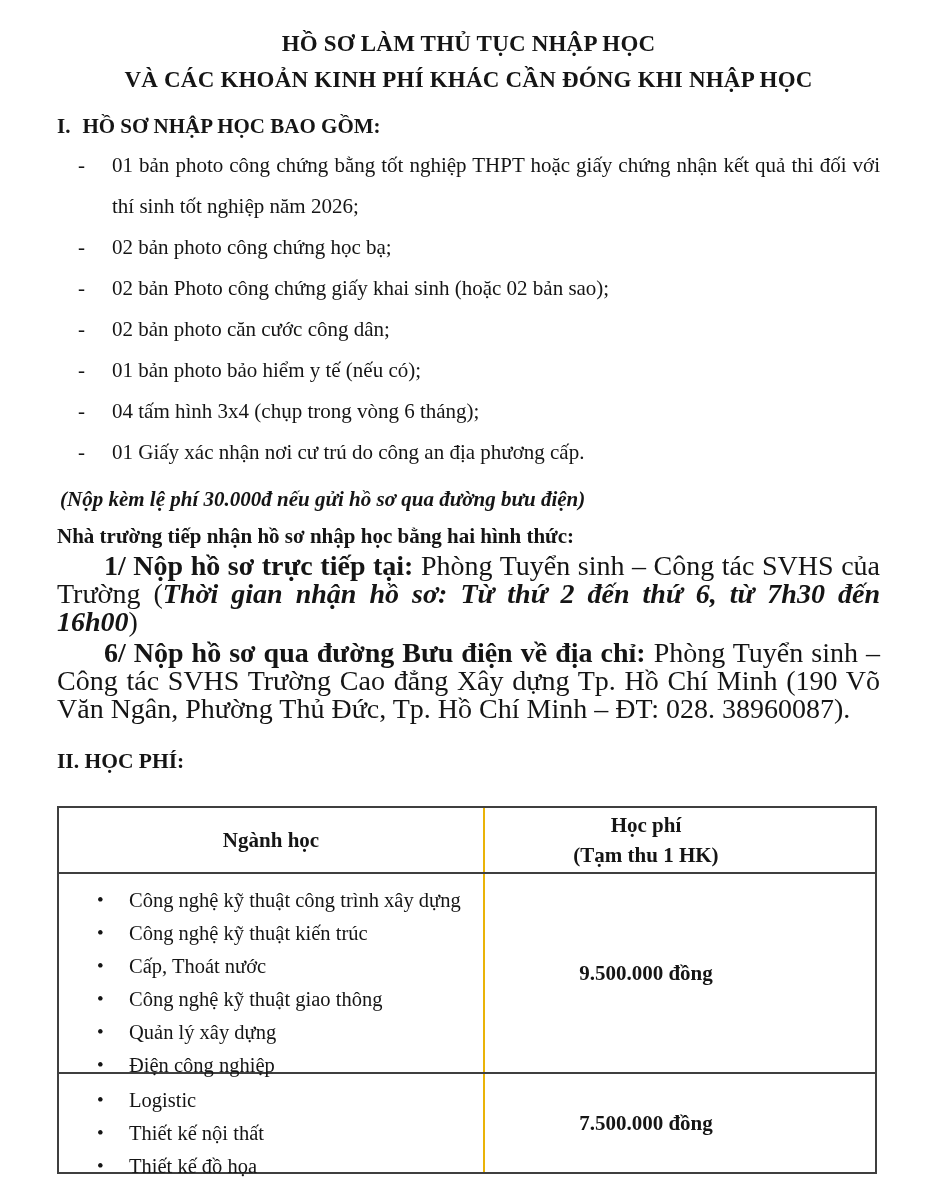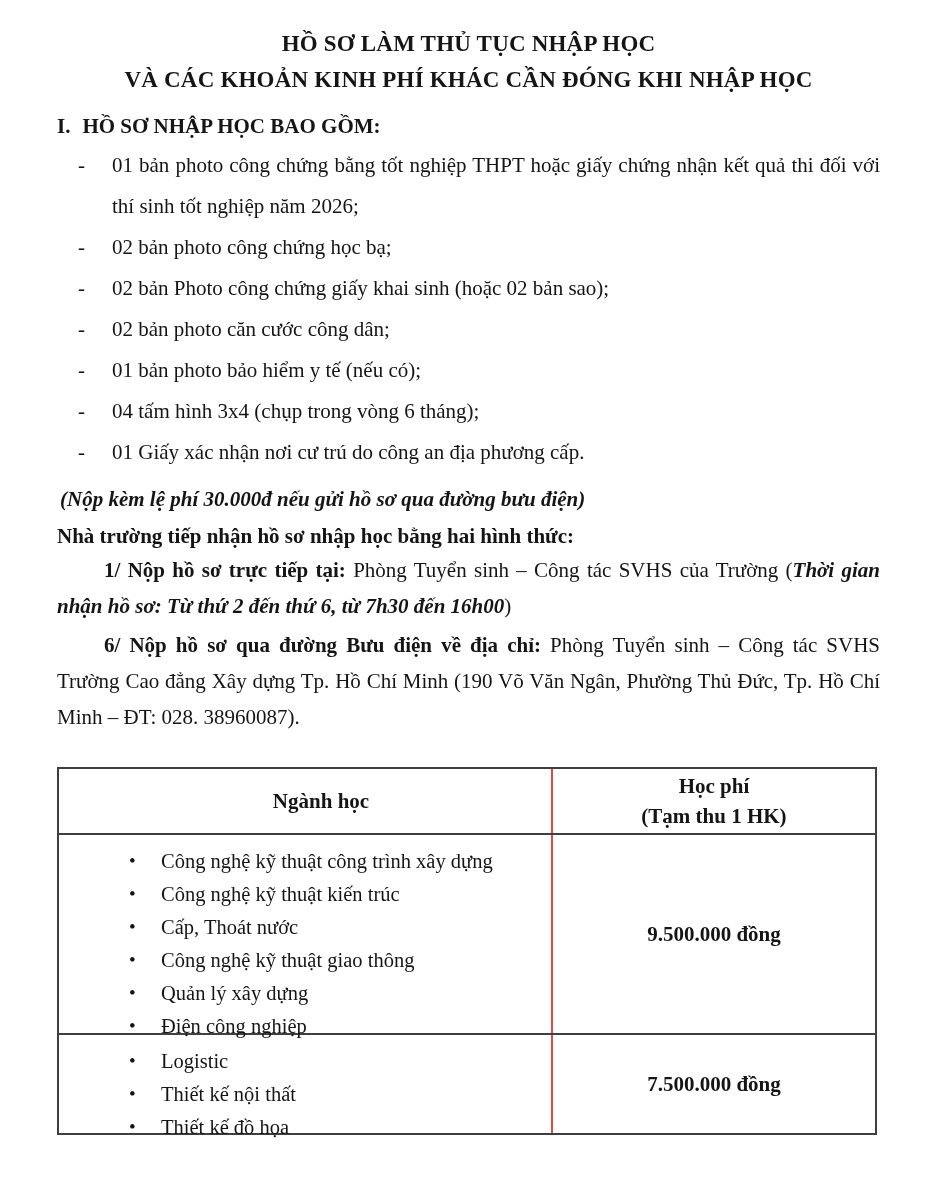--- a/index.html
+++ b/index.html
@@ -62,42 +62,41 @@
     font-style: italic;
     font-size: 21px;
     padding-left: 3px;
   }
   .methods-intro {
     margin-top: 12px;
     font-weight: bold;
     font-size: 21px;
   }
   .method-para {
-    font-size: 21px;
-    line-height: 36px;
+    font-size: 28px;
+    line-height: 28px;
     text-align: justify;
     text-indent: 47px;
     margin-top: 3px;
   }
   .method-para .lbl { font-weight: bold; }
   .method-para .time-note { font-weight: bold; font-style: italic; }
 
   
   .fee-table {
     margin-top: 32px;
     width: 820px;
     border: 2px solid #3f3f3f;
     background: #ffffff;
   }
   .t-row { display: flex; }
   .t-row + .t-row { border-top: 2px solid #3f3f3f; }
   .t-c1 {
-    width: 494px;
-    border-right: 2px solid #ef4444;
-    padding-left: 32px;
+    width: 426px;
+    border-right: 2px solid #eab308;
   }
   .t-c2 {
     width: 322px;
     display: flex;
     flex-direction: column;
     align-items: center;
     justify-content: center;
     text-align: center;
   }
   .t-head { height: 64px; }
@@ -170,20 +169,21 @@
   </div>
 
   <div class="note-line">(Nộp kèm lệ phí 30.000đ nếu gửi hồ sơ qua đường bưu điện)</div>
 
   <div class="methods-intro">Nhà trường tiếp nhận hồ sơ nhập học bằng hai hình thức:</div>
 
   <p class="method-para"><span class="lbl">1/ Nộp hồ sơ trực tiếp tại:</span><span> Phòng Tuyển sinh – Công tác SVHS của Trường (</span><span class="time-note">Thời gian nhận hồ sơ: Từ thứ 2 đến thứ 6, từ 7h30 đến 16h00</span><span>)</span></p>
 
   <p class="method-para"><span class="lbl">6/ Nộp hồ sơ qua đường Bưu điện về địa chỉ:</span><span> Phòng Tuyển sinh – Công tác SVHS Trường Cao đẳng Xây dựng Tp. Hồ Chí Minh (190 Võ Văn Ngân, Phường Thủ Đức, Tp. Hồ Chí Minh – ĐT: 028. 38960087).</span></p>
 
+  <div class="sec-heading-2">II. HỌC PHÍ:</div>
 
   <div class="fee-table">
 
     <div class="t-row t-head">
       <div class="t-c1">
         <span class="th-text">Ngành học</span>
       </div>
       <div class="t-c2">
         <span class="th-text">Học phí</span>
         <span class="th-text">(Tạm thu 1 HK)</span>

